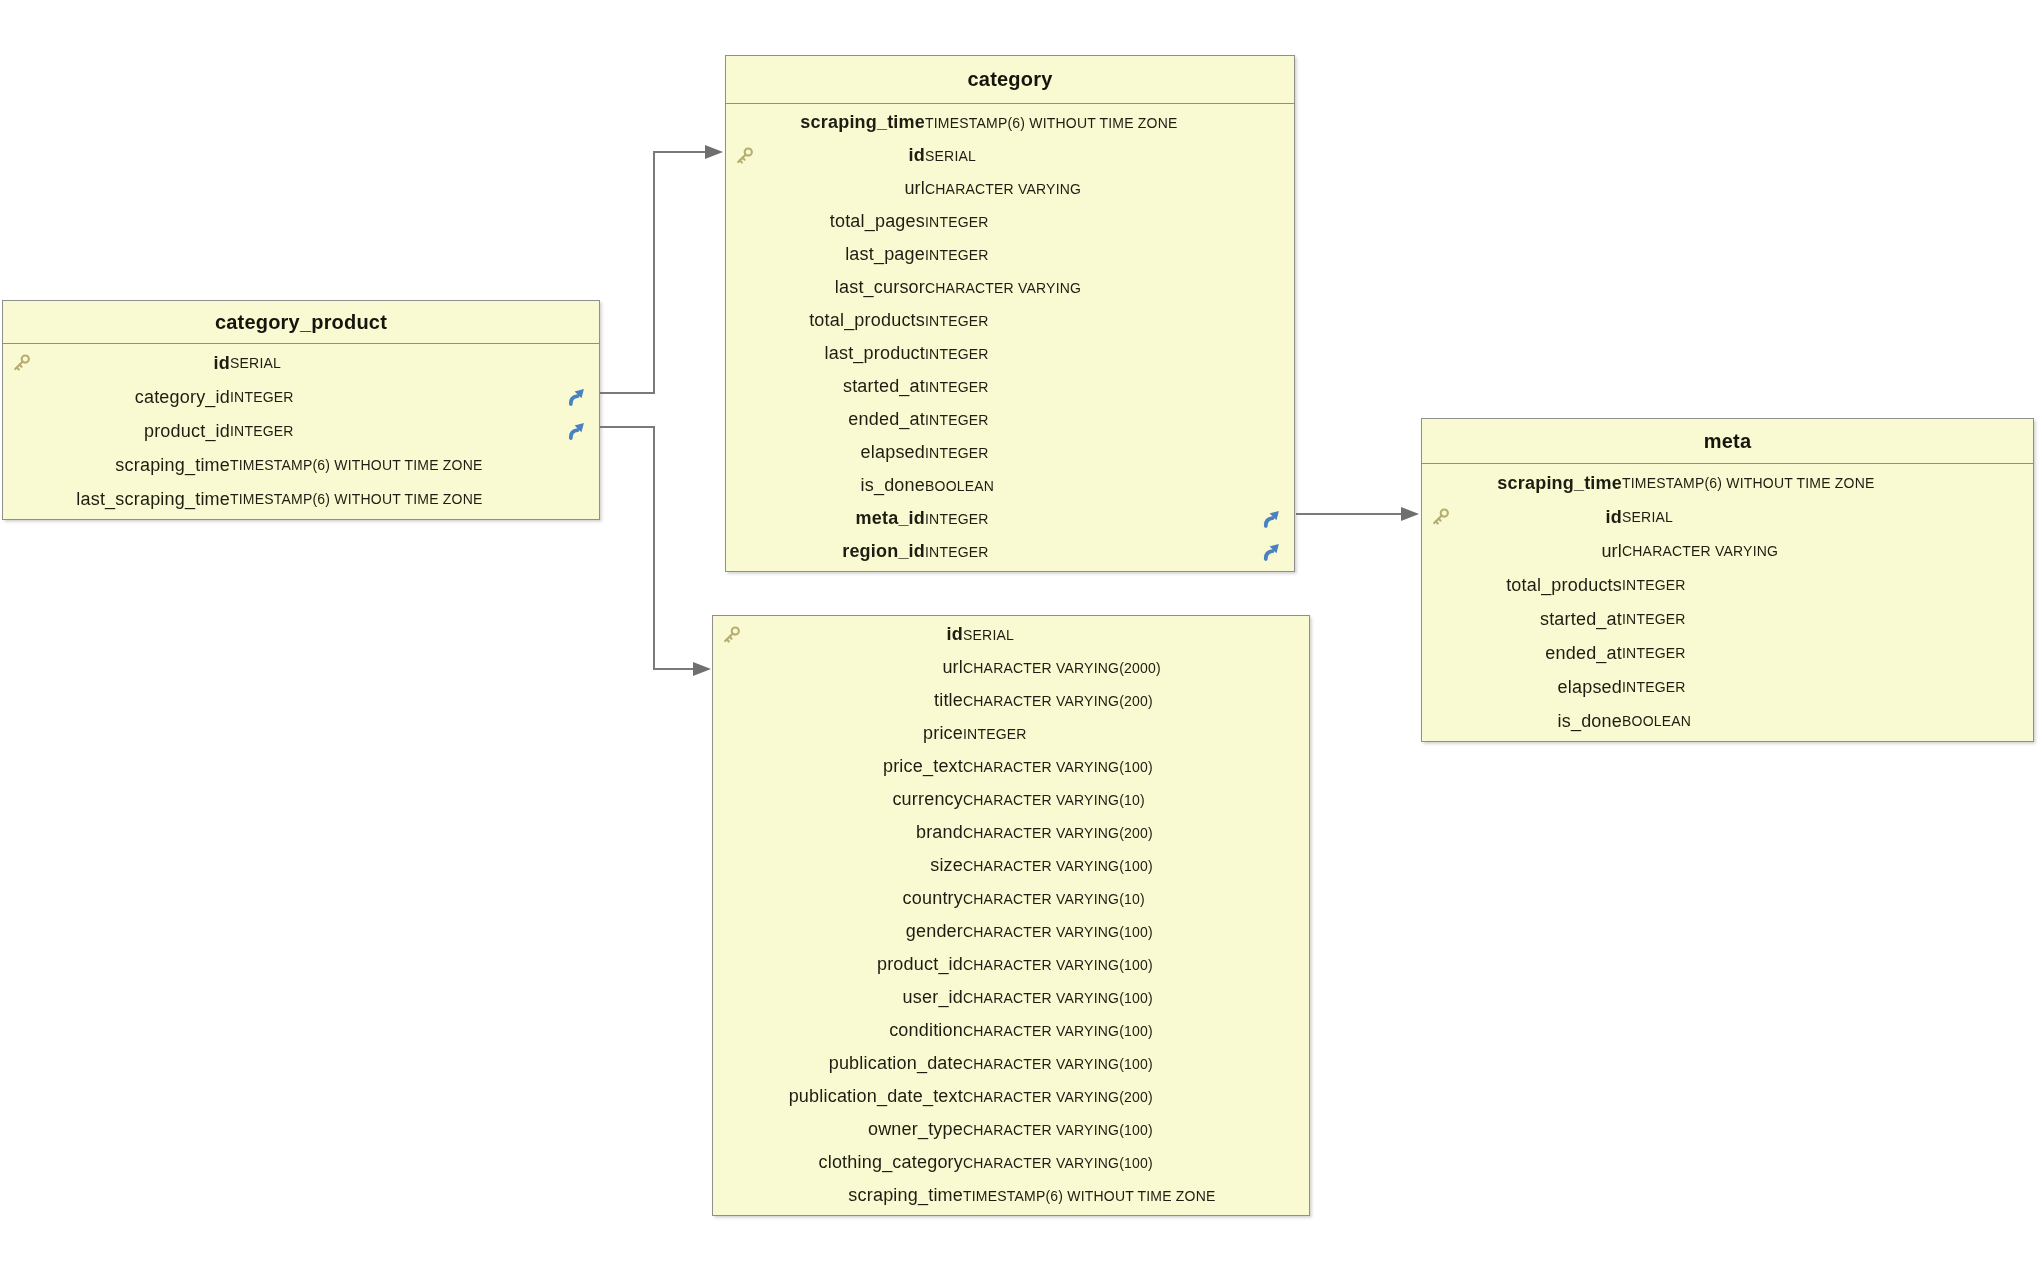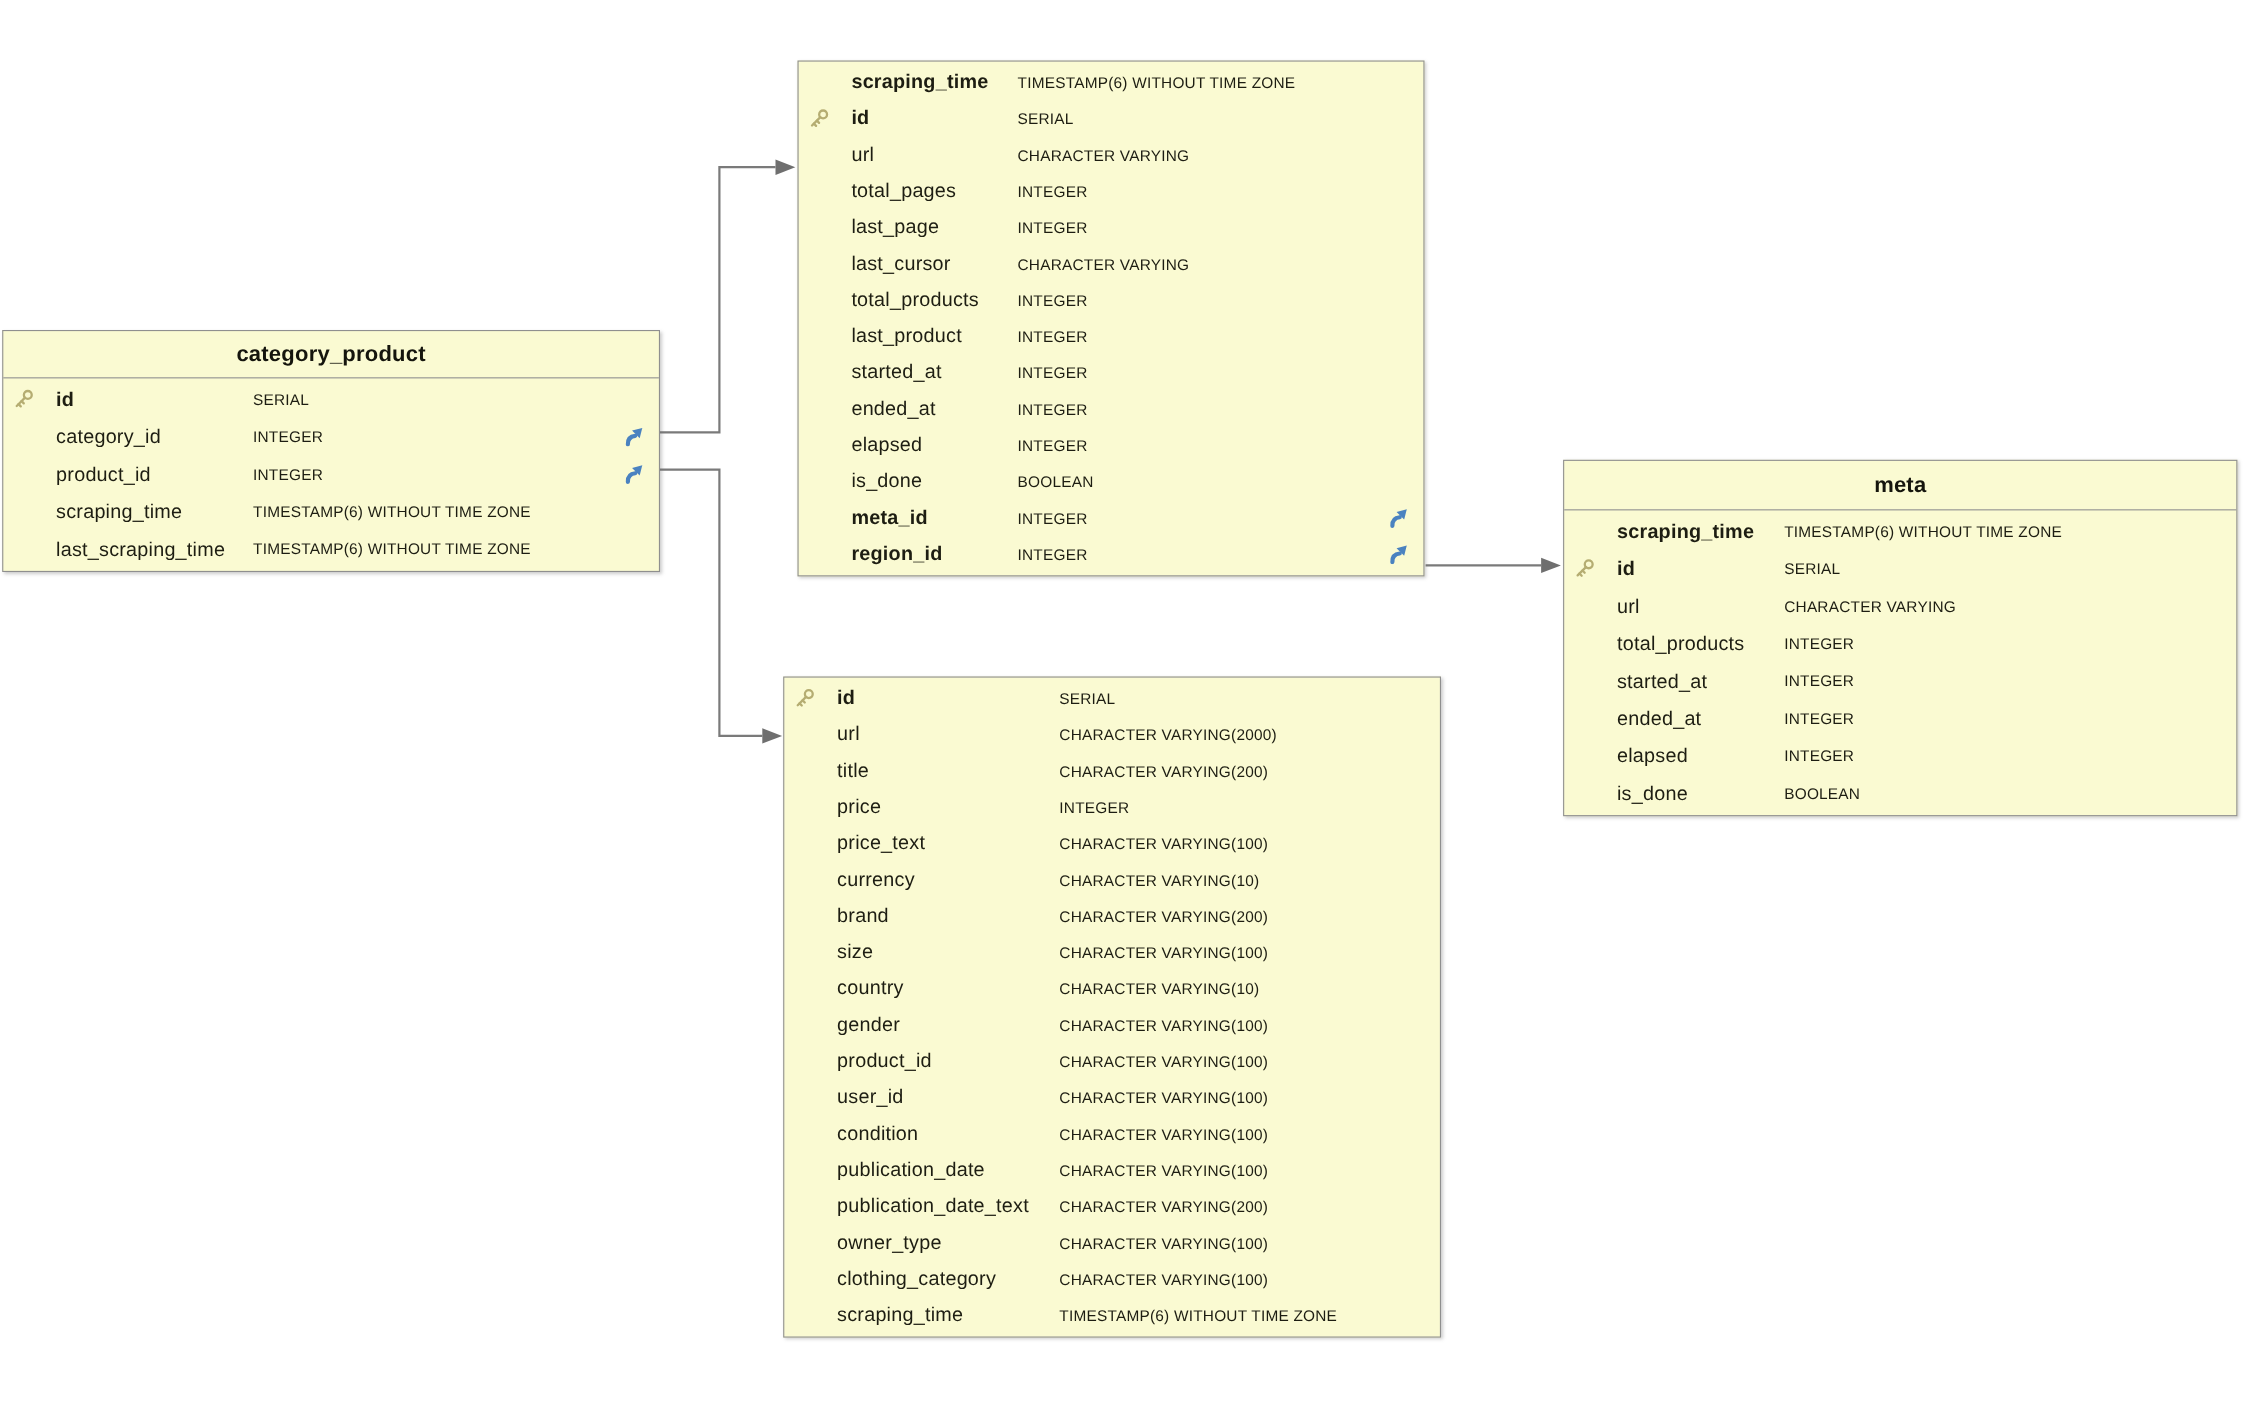--- a/index.html
+++ b/index.html
@@ -11,21 +11,21 @@
   .tbl{
     position:absolute;background:#FAFAD2;border:1px solid #8F8F8F;
     box-shadow:1.5px 1.5px 3px rgba(110,110,110,.35);box-sizing:border-box;
   }
   .tbl .title{
     height:var(--titleh);border-bottom:1px solid #8F8F8F;
     display:flex;align-items:center;justify-content:center;
     font-weight:bold;font-size:20px;color:#15150d;letter-spacing:.2px;
   }
   .rows{padding:2px 0 3px 0;}
-  .row{position:relative;height:var(--rowh);display:flex;align-items:center;padding-left:48px;box-sizing:border-box;}
+  .row{position:relative;height:var(--rowh);display:flex;align-items:center;padding-left:48px;box-sizing:border-box;text-align:right;}
   .fname{flex:0 0 var(--namew);font-size:18px;color:#1d1d12;letter-spacing:.2px;white-space:nowrap;}
   .ftype{font-size:14px;color:#1d1d12;letter-spacing:.2px;white-space:nowrap;}
   .b{font-weight:bold;}
   .keyicon{position:absolute;left:8px;top:50%;transform:translateY(-50%);width:21px;height:21px;}
   .keyicon svg,.fkicon svg{display:block;width:100%;height:100%;}
   .fkicon{position:absolute;right:14px;top:50%;transform:translateY(-50%);width:18px;height:18px;}
   
   #tbl-category_product{left:2px;top:300px;width:598px;--titleh:42px;--rowh:34px;--namew:179px;}
   #tbl-category{left:725px;top:55px;width:570px;--titleh:47px;--rowh:33px;--namew:151px;}
   #tbl-product{left:712px;top:615px;width:598px;--titleh:37px;--rowh:33px;--namew:202px;}
@@ -91,20 +91,21 @@
           <span class="ftype">TIMESTAMP(6) WITHOUT TIME ZONE</span>
         </div>
         <div class="row">
           <span class="fname">last_scraping_time</span>
           <span class="ftype">TIMESTAMP(6) WITHOUT TIME ZONE</span>
         </div>
       </div>
   </div>
 
   <div class="tbl" id="tbl-category">
+    <div class="title">category</div>
     <div class="rows">
         <div class="row">
           <span class="fname b">scraping_time</span>
           <span class="ftype">TIMESTAMP(6) WITHOUT TIME ZONE</span>
         </div>
         <div class="row">
           <span class="keyicon">
             <svg viewBox="0 0 20 20" xmlns="http://www.w3.org/2000/svg">
               <g fill="none" stroke="#B5AD72" stroke-width="2" stroke-linecap="round">
                 <circle cx="13.6" cy="6.2" r="3.4"></circle>

